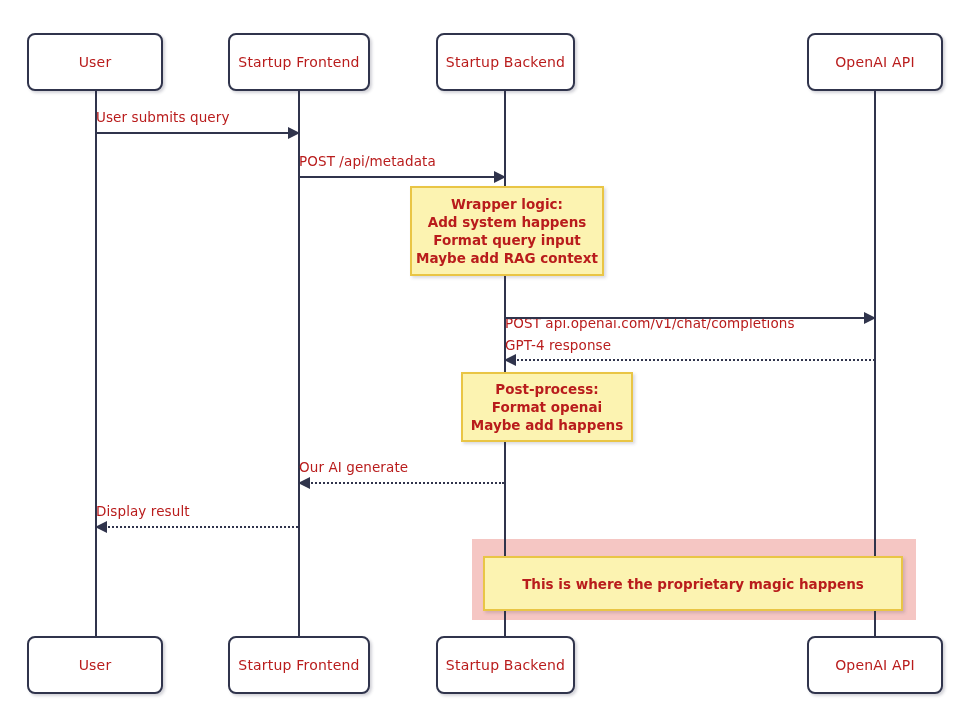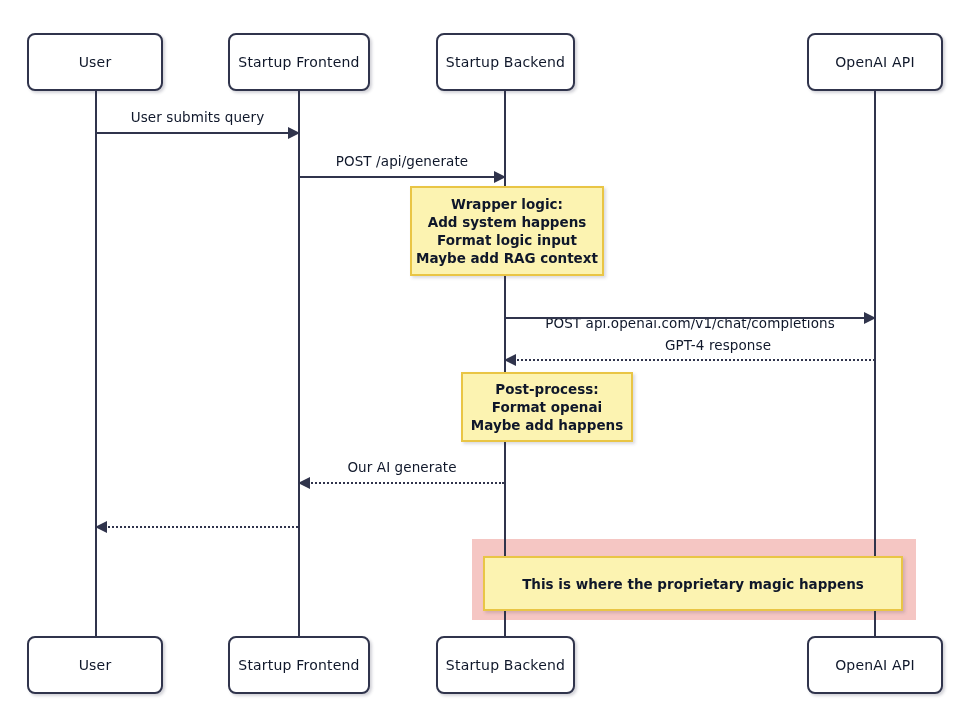--- a/index.html
+++ b/index.html
@@ -6,21 +6,21 @@
     margin: 0;
     padding: 0;
     background: #ffffff;
   }
   .canvas {
     position: relative;
     width: 960px;
     height: 717px;
     background: #ffffff;
     font-family: "DejaVu Sans", "Liberation Sans", sans-serif;
-    color: #0f172a;
+    color: #b91c1c;
     overflow: hidden;
   }
   
   .lifeline {
     position: absolute;
     width: 2px;
     top: 89px;
     height: 547px;
     background: #30344c;
     z-index: 2;
@@ -39,21 +39,20 @@
     font-size: 14px;
     z-index: 3;
   }
   .actor span {
     white-space: nowrap;
     letter-spacing: 0.2px;
   }
   
   .msg-label {
     position: absolute;
-    text-align: center;
     font-size: 13.5px;
     letter-spacing: 0.1px;
     white-space: nowrap;
     z-index: 3;
   }
   .arrow {
     position: absolute;
     height: 0;
     z-index: 3;
   }
@@ -124,45 +123,46 @@
   <div class="actor" style="left:436px; top:33px; width:135px;">
     <span>Startup Backend</span>
   </div>
   <div class="actor" style="left:807px; top:33px; width:132px;">
     <span>OpenAI API</span>
   </div>
 
   <div class="msg-label" style="left:96px; top:109px; width:203px;">User submits query</div>
   <div class="arrow solid to-right" style="left:96px; top:132px; width:202px;"></div>
 
-  <div class="msg-label" style="left:299px; top:153px; width:206px;">POST /api/generate</div>
+  <div class="msg-label" style="left:299px; top:153px; width:206px;">POST /api/metadata</div>
   <div class="arrow solid to-right" style="left:299px; top:176px; width:205px;"></div>
 
   <div class="note" style="left:410px; top:186px; width:190px; height:86px;">
     <div class="note-line">Wrapper logic:</div>
     <div class="note-line">Add system happens</div>
-    <div class="note-line">Format logic input</div>
+    <div class="note-line">Format query input</div>
     <div class="note-line">Maybe add RAG context</div>
   </div>
 
   <div class="msg-label" style="left:505px; top:294px; width:370px;margin-top:21px;">POST api.openai.com/v1/chat/completions</div>
   <div class="arrow solid to-right" style="left:505px; top:317px; width:369px;"></div>
 
-  <div class="msg-label" style="left:505px; top:337px; width:370px;padding-left:28px;">GPT-4 response</div>
+  <div class="msg-label" style="left:505px; top:337px; width:370px;">GPT-4 response</div>
   <div class="arrow dashed to-left" style="left:506px; top:359px; width:369px;"></div>
 
   <div class="note" style="left:420px; top:372px; width:168px; height:66px;margin-left:41px;">
     <div class="note-line">Post-process:</div>
     <div class="note-line">Format openai</div>
     <div class="note-line">Maybe add happens</div>
   </div>
 
   <div class="msg-label" style="left:299px; top:459px; width:206px;">Our AI generate</div>
   <div class="arrow dashed to-left" style="left:300px; top:482px; width:204px;"></div>
 
+  <div class="msg-label" style="left:96px; top:503px; width:203px;">Display result</div>
   <div class="arrow dashed to-left" style="left:97px; top:526px; width:201px;"></div>
 
   <div class="note" style="left:483px; top:556px; width:416px; height:51px;">
     <div class="note-line">This is where the proprietary magic happens</div>
   </div>
 
   <div class="actor" style="left:27px; top:636px; width:132px;">
     <span>User</span>
   </div>
   <div class="actor" style="left:228px; top:636px; width:138px;">

